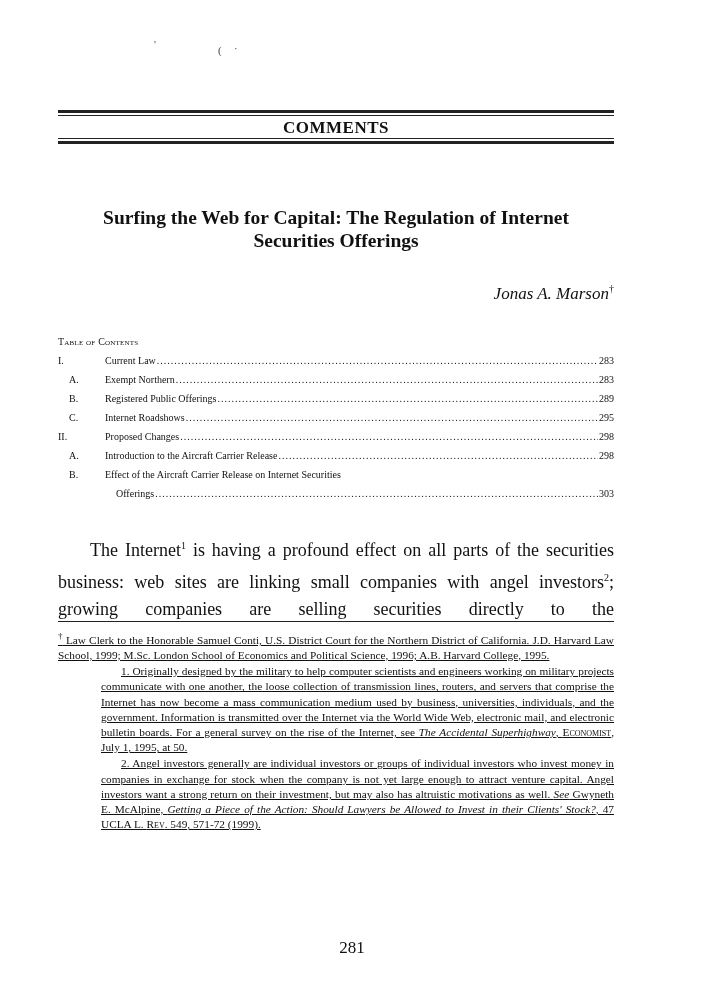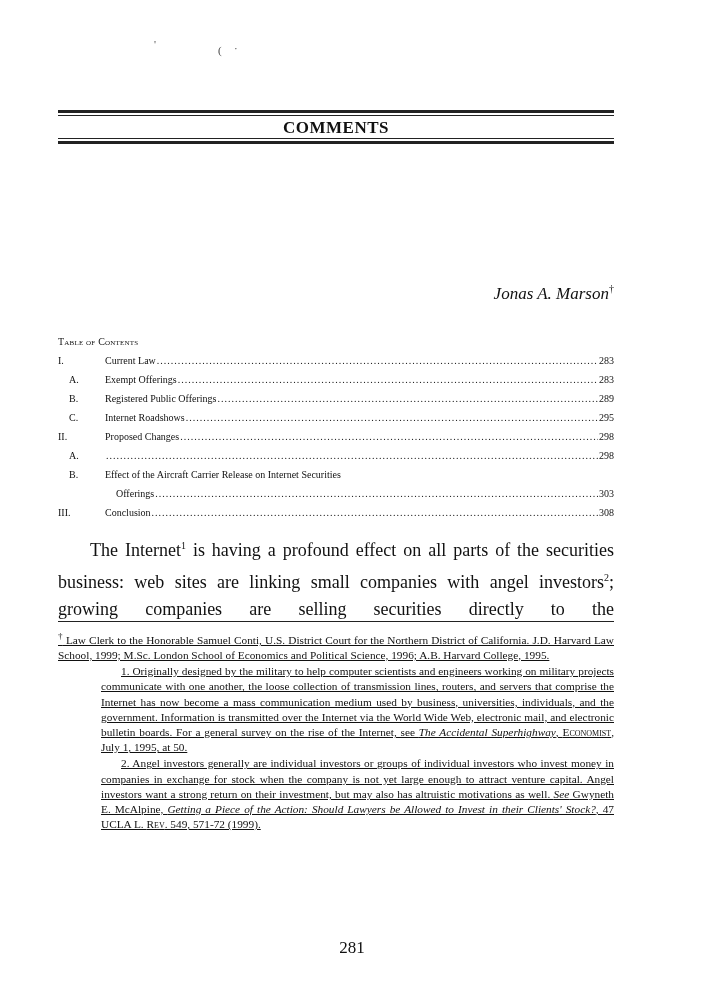--- a/index.html
+++ b/index.html
@@ -50,37 +50,41 @@
     <span style="left:68px;top:4px;">(</span>
     <span style="left:84px;top:2px;">·</span>
   </div>
 
   <div class="rule-block">
     <div class="double-rule"></div>
     <div class="section-label">COMMENTS</div>
     <div class="double-rule bottom"></div>
   </div>
 
+  <div class="title">
+    <div>Surfing the Web for Capital: The Regulation of Internet</div>
+    <div>Securities Offerings</div>
+  </div>
 
   <div class="author">
     <span>Jonas A. Marson</span><sup>†</sup>
   </div>
 
   <div class="toc">
     <div class="toc-heading">Table of Contents</div>
 
     <div class="toc-row">
       <span class="toc-num">I.</span>
       <span class="toc-label">Current Law</span>
       <span class="toc-dots"></span>
       <span class="toc-page">283</span>
     </div>
     <div class="toc-row">
       <span class="toc-num sub">A.</span>
-      <span class="toc-label">Exempt Offerings</span>
+      <span class="toc-label">Exempt Northern</span>
       <span class="toc-dots"></span>
       <span class="toc-page">283</span>
     </div>
     <div class="toc-row">
       <span class="toc-num sub">B.</span>
       <span class="toc-label">Registered Public Offerings</span>
       <span class="toc-dots"></span>
       <span class="toc-page">289</span>
     </div>
     <div class="toc-row">
@@ -90,38 +94,33 @@
       <span class="toc-page">295</span>
     </div>
     <div class="toc-row">
       <span class="toc-num">II.</span>
       <span class="toc-label">Proposed Changes</span>
       <span class="toc-dots"></span>
       <span class="toc-page">298</span>
     </div>
     <div class="toc-row">
       <span class="toc-num sub">A.</span>
+      <span class="toc-label">Introduction to the Aircraft Carrier Release</span>
       <span class="toc-dots"></span>
       <span class="toc-page">298</span>
     </div>
     <div class="toc-row">
       <span class="toc-num sub">B.</span>
       <span class="toc-label">Effect of the Aircraft Carrier Release on Internet Securities</span>
     </div>
     <div class="toc-row cont">
       <span class="toc-num"></span>
       <span class="toc-label">Offerings</span>
       <span class="toc-dots"></span>
       <span class="toc-page">303</span>
-    </div>
-    <div class="toc-row">
-      <span class="toc-num">III.</span>
-      <span class="toc-label">Conclusion</span>
-      <span class="toc-dots"></span>
-      <span class="toc-page">308</span>
     </div>
   </div>
 
   <div class="body-text">
     <p><span>The Internet</span><sup>1</sup><span> is having a profound effect on all parts of the securities business: web sites are linking small companies with angel investors</span><sup>2</sup><span>; growing companies are selling securities directly to the</span></p>
   </div>
 
   <div class="fn-rule"></div>
 
   <div class="footnotes">

